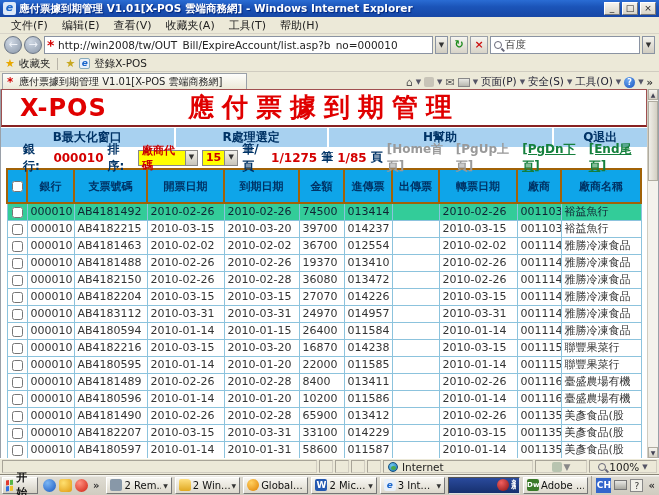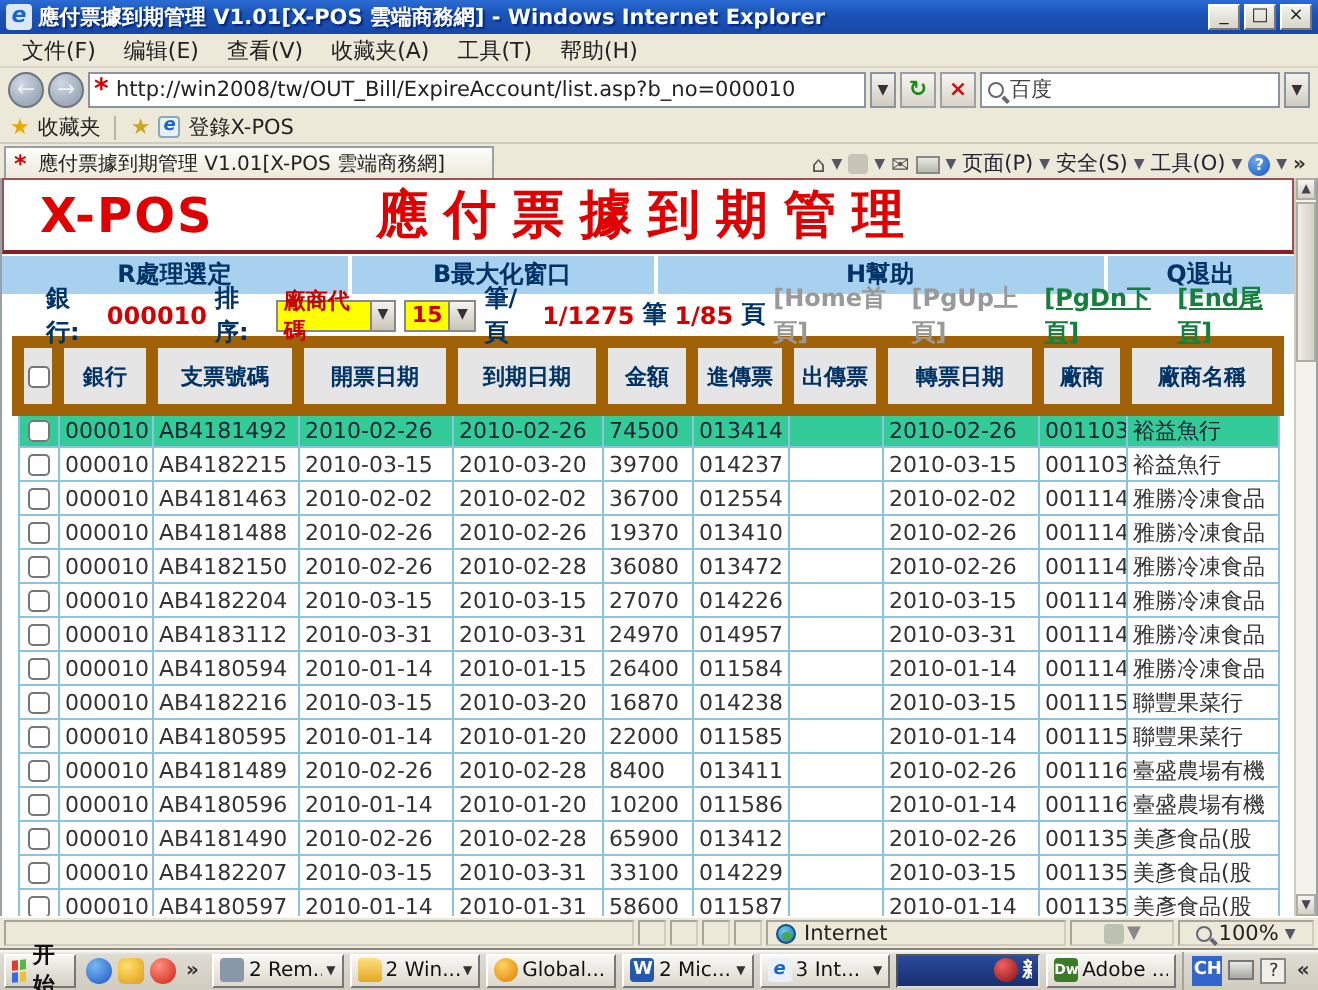--- a/index.html
+++ b/index.html
@@ -81,21 +81,21 @@
   .redval { color:#d40000; }
   .ysel { background:#ffff00; border:1px solid #888; color:#cc0000; font-size:11px; font-weight:bold; display:inline-flex; align-items:center; height:16px; padding-left:3px; }
   .ysel .selarrow { width:13px; height:14px; background:linear-gradient(180deg,#f4f3ee,#c8c4b8); border-left:1px solid #888; font-size:7px; line-height:13px; text-align:center; color:#333; margin-left:3px; }
   .rightgrp { margin-left:auto; display:flex; align-items:center; gap:4px; }
   .pglink { font-size:12px; font-weight:bold; }
   .pglink.off { color:#999; text-decoration:none; }
   .pglink.on { color:#15803d; text-decoration:underline; }
 
   
   table.bills { width:calc(100% - 10px); margin:0 5px; border-collapse:collapse; table-layout:fixed; }
-  table.bills th { background:#e5e5e5; color:#003366; font-size:11px; font-weight:bold; height:34px; border:6px solid #a16207; text-align:center; overflow:hidden; white-space:nowrap; }
+  table.bills th { background:#0ea5e9; color:#003366; font-size:11px; font-weight:bold; height:34px; border:2px solid #a16207; text-align:center; overflow:hidden; white-space:nowrap; }
   table.bills td { height:17px; font-size:11px; color:#333; border:1px solid #8cc3dd; padding:0 3px; overflow:hidden; white-space:nowrap; background:#fff; }
   table.bills tr.hl td { background:#33cc99; color:#123; }
   td.ckcell, th.ckcell { text-align:center; padding:0; }
   input[type=checkbox] { width:11px; height:11px; margin:0; vertical-align:middle; }
 
   
   .statusbar { height:16px; background:#ece9d8; border-top:1px solid #fff; display:flex; align-items:stretch; gap:2px; padding:1px 2px; flex:none; }
   .scell { border:1px solid #d0ccc0; border-top-color:#a8a498; border-left-color:#a8a498; background:#ece9d8; }
   .scell.main { flex:1; }
   .scell.tiny { width:14px; }
@@ -210,22 +210,22 @@
     </span>
   </div>
 
   <div class="content">
     <div class="page">
       <div class="pageheader">
         <span class="xpos-logo">X-POS</span>
         <span class="page-title">應付票據到期管理</span>
       </div>
       <div class="pnav">
+          <div class="pnav-item">B最大化窗口</div>
           <div class="pnav-item">R處理選定</div>
-          <div class="pnav-item">B最大化窗口</div>
           <div class="pnav-item">H幫助</div>
           <div class="pnav-item">Q退出</div>
         </div>
       <div class="filterrow">
         <span>銀行:</span>
         <span class="redval">000010</span>
         <span>排序:</span>
         <span class="ysel">
             <span>廠商代碼</span>
             <span class="selarrow">▼</span>

